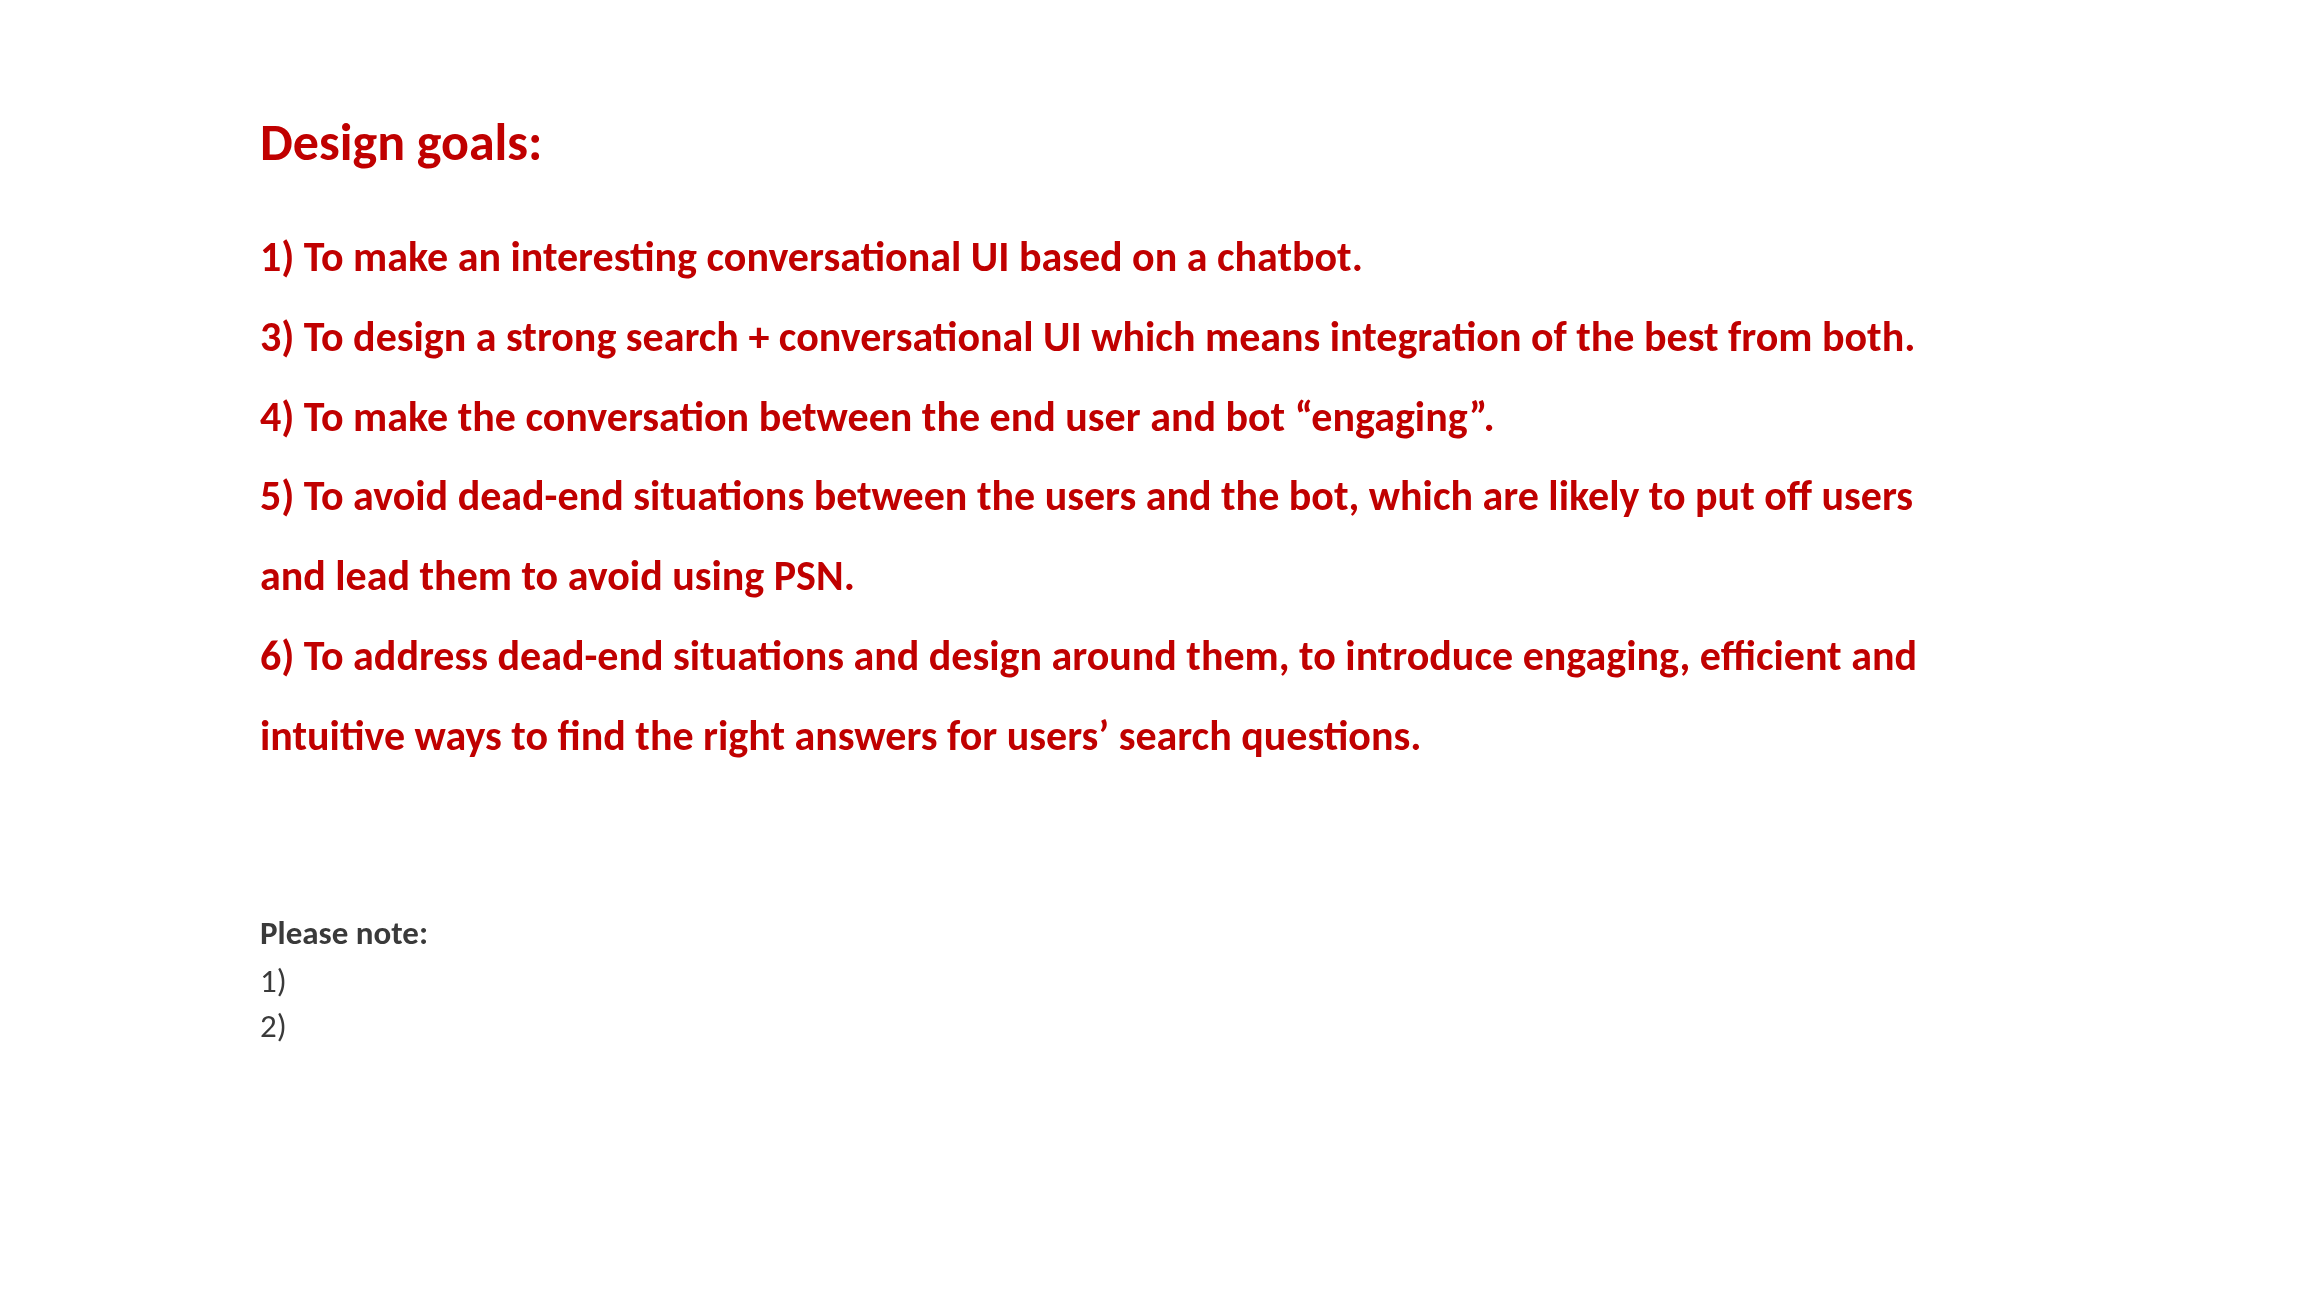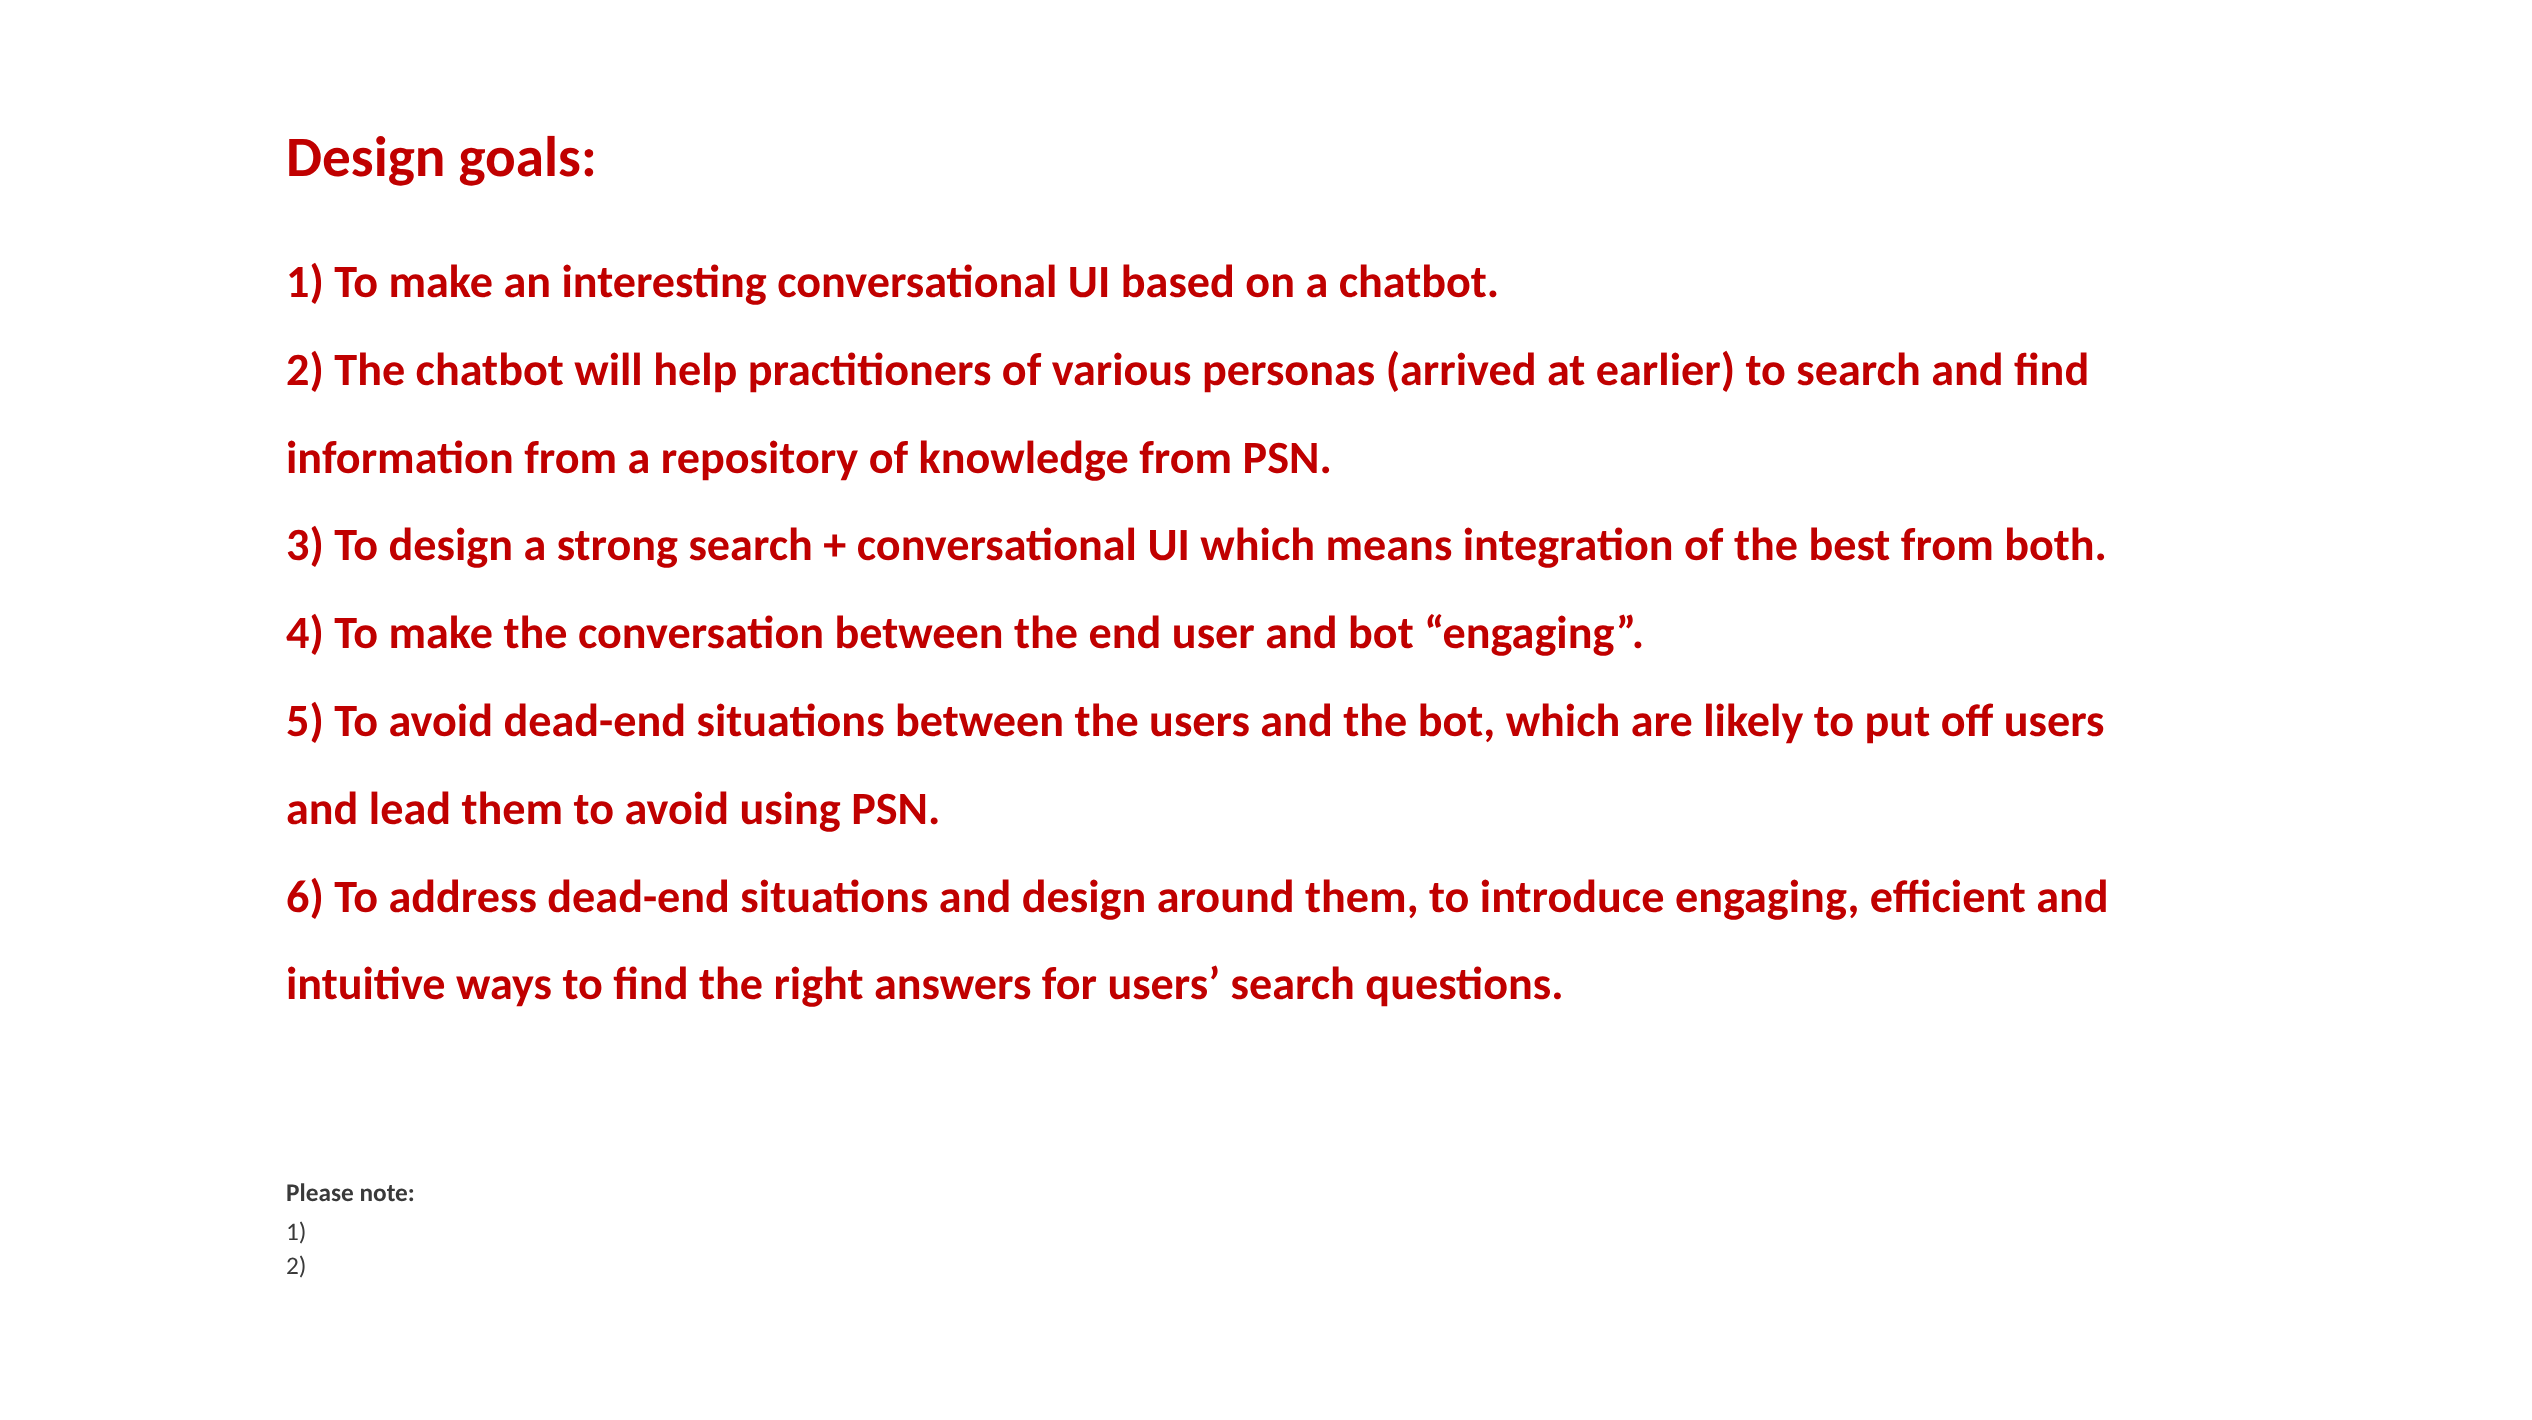--- a/index.html
+++ b/index.html
@@ -25,21 +25,21 @@
       font-size: 42px;
       line-height: 1.9;
       max-width: 1720px;
     }
     .goal-item {
       font-weight: 700;
     }
     .notes-section {
       margin-top: 135px;
       color: #3a3a3a;
-      font-size: 23px;
+      font-size: 33px;
       line-height: 1.35;
     }
     .notes-heading {
       font-weight: bold;
       margin-bottom: 4px;
     }
     .notes-list {
       list-style: none;
     }
     .note-item {
@@ -50,21 +50,20 @@
       min-width: 62px;
     }
   </style>
 </head>
 <body>
 
 <h1 class="heading">Design goals:</h1>
 
 <div class="goals-list">
   <div class="goal-item">1) To make an interesting conversational UI based on a chatbot.</div>
-  <div class="goal-item">2) The chatbot will help practitioners of various personas (arrived at earlier) to search and find information from a repository of knowledge from PSN.</div>
   <div class="goal-item">3) To design a strong search + conversational UI which means integration of the best from both.</div>
   <div class="goal-item">4) To make the conversation between the end user and bot “engaging”.</div>
   <div class="goal-item">5) To avoid dead-end situations between the users and the bot, which are likely to put off users and lead them to avoid using PSN.</div>
   <div class="goal-item">6) To address dead-end situations and design around them, to introduce engaging, efficient and intuitive ways to find the right answers for users’ search questions.</div>
 </div>
 
 <div class="notes-section">
   <div class="notes-heading">Please note:</div>
   <ul class="notes-list">
     <li class="note-item">

